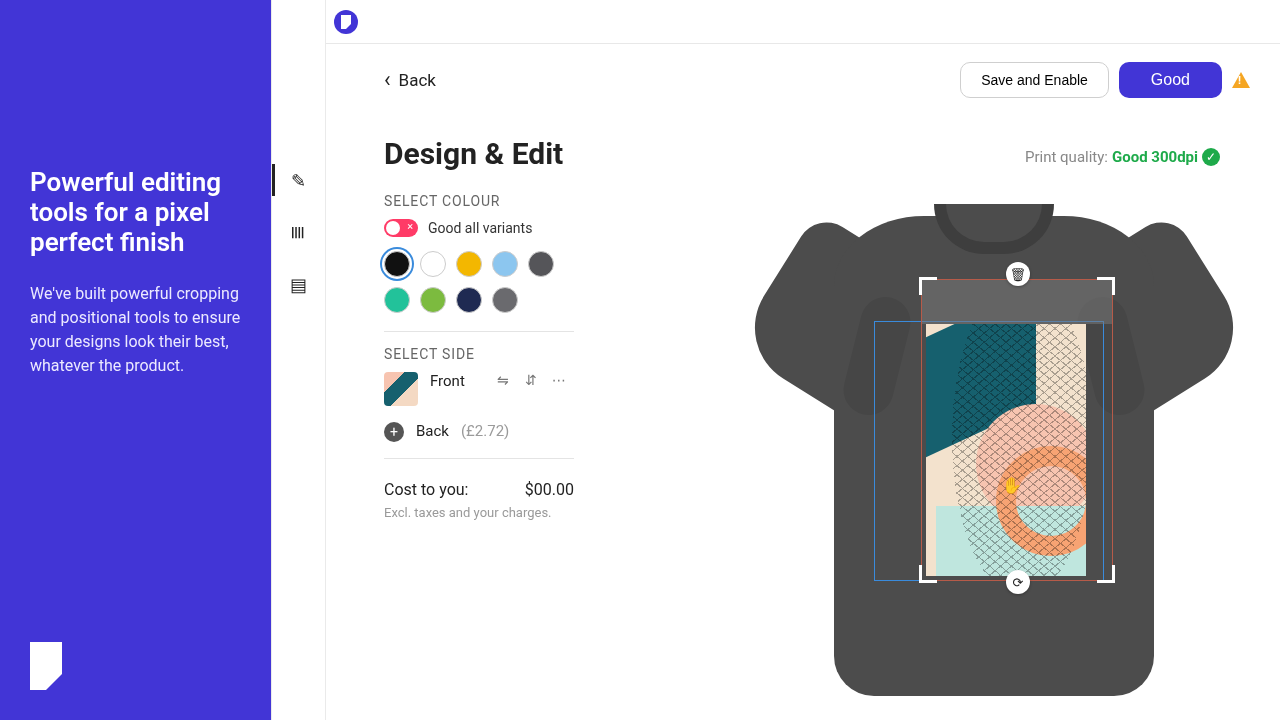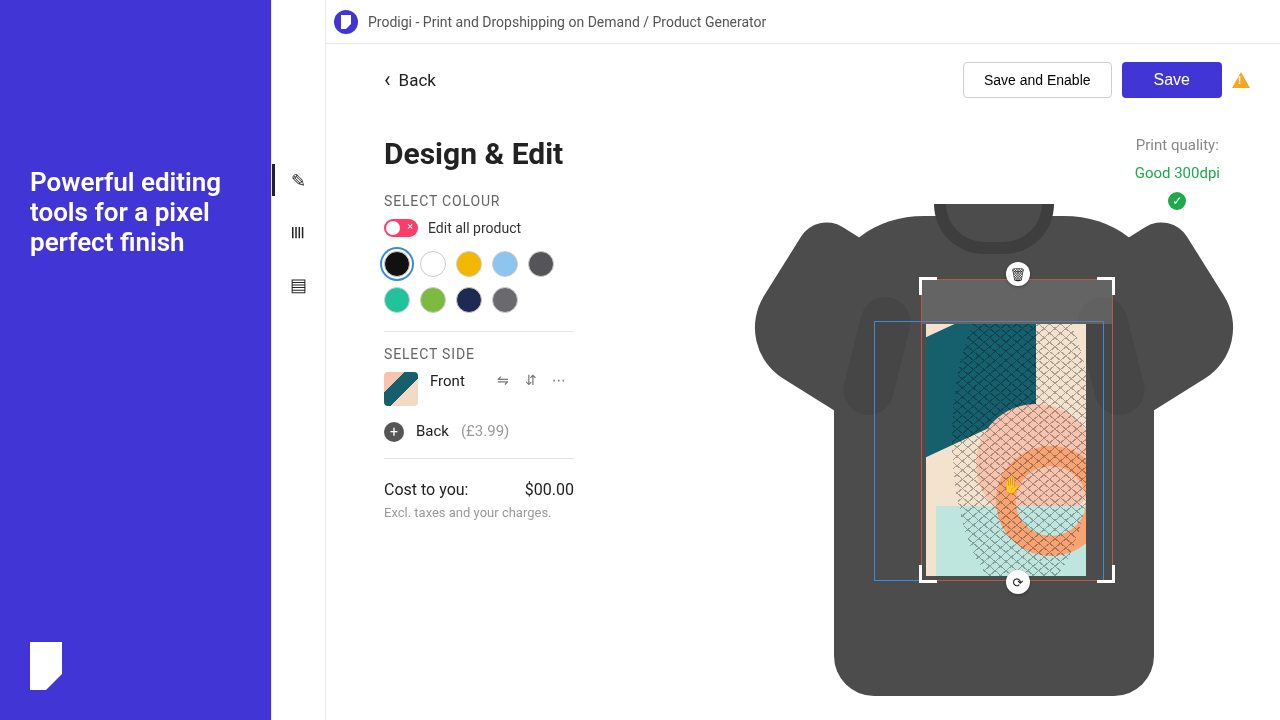--- a/index.html
+++ b/index.html
@@ -57,21 +57,21 @@
     border-left: 5px solid transparent; border-bottom: 5px solid #4235d6;
   }
 
   .topbar {
     height: 72px; display: flex; align-items: center; justify-content: space-between;
     padding: 0 30px 0 58px;
   }
   .back { display: flex; align-items: center; gap: 8px; font-size: 17px; cursor: pointer; }
   .chev-left::before { content: "‹"; font-size: 22px; line-height: 1; }
   .top-actions { display: flex; gap: 10px; align-items: center; }
-  .btn { height: 36px; padding: 0 20px; font-size: 14px; border-radius: 4px; cursor: pointer; display: flex; align-items: center; }
+  .btn { height: 36px; padding: 0 20px; font-size: 14px; border-radius: 10px; cursor: pointer; display: flex; align-items: center; }
   .btn-outline { background: #fff; border: 1px solid #cfcfcf; }
   .btn-primary { background: #4235d6; color: #fff; border: none; font-size: 16px; padding: 0 32px; }
   .warn-tri { width: 0; height: 0; border-left: 9px solid transparent; border-right: 9px solid transparent; border-bottom: 16px solid #f5a623; position: relative; }
   .warn-tri::after { content: "!"; position: absolute; left: -3px; top: 2px; font-size: 11px; color: #fff; font-weight: bold; }
 
   .content { flex: 1; display: flex; padding: 20px 30px 7px 58px; gap: 40px; }
 
   
   .edit-panel { width: 280px; flex-shrink: 0; }
   .edit-title { font-size: 30px; font-weight: 700; margin-bottom: 22px; }
@@ -98,23 +98,23 @@
   .side-thumb { width: 34px; height: 34px; border-radius: 4px; background: linear-gradient(135deg,#f7c4b0 0 30%,#16606e 30% 60%,#f4d9c3 60% 100%); }
   .mini-icon { width: 16px; height: 16px; display:flex; align-items:center; justify-content:center; color:#777; cursor:pointer; font-size:14px; }
   .plus-circle { width: 20px; height: 20px; border-radius: 50%; background: #555; color:#fff; display:flex; align-items:center; justify-content:center; font-size:14px; }
   .muted { color: #9a9a9a; }
 
   .cost-row { display:flex; justify-content:space-between; font-size:16px; margin-top:21px; width:190px;}
   .cost-note { font-size:13px; color:#9a9a9a; margin-top:6px; }
 
   
   .preview-wrap { flex:1; position: relative; }
-  .quality { position:absolute; top:0; right:30px; display:flex; align-items:center; gap:10px; font-size:15px;flex-direction:column; }
+  .quality { position:absolute; top:12px; right:30px; display:flex; align-items:center; gap:4px; font-size:15px; }
   .quality-label { color:#888; }
-  .quality-value { color:#1eaa4a; font-weight:400; }
+  .quality-value { color:#1eaa4a; font-weight:700; }
   .check-circle { width:18px; height:18px; border-radius:50%; background:#1eaa4a; color:#fff; display:flex; align-items:center; justify-content:center; font-size:12px; }
 
   .canvas { position:absolute; top:40px; left:40px; width:500px; height:560px; }
   .tshirt {
     position:absolute; inset:0;
   }
   .tshirt-body {
     position:absolute; left:90px; top:40px; width:320px; height:480px;
     background:#4c4c4c; border-radius: 90px 90px 40px 40px / 70px 70px 40px 40px;
   }
@@ -176,65 +176,65 @@
   .hc-rotate { left:262px; top:394px; }
   .hand-cursor { position:absolute; left:258px; top:300px; font-size:16px; color:#fff; pointer-events:none;}
 </style>
 </head>
 <body>
 
 <div class="root">
 
   <aside class="promo">
     <h1 class="promo-title">Powerful editing tools for a pixel perfect finish</h1>
+    <p class="promo-body">We've built powerful cropping and positional tools to ensure your designs look their best, whatever the product.</p>
     <div class="promo-logo"></div>
   </aside>
 
   <nav class="rail">
     <div class="rail-item active pencil"></div>
     <div class="rail-item sliders"></div>
     <div class="rail-item list"></div>
   </nav>
 
   <section class="main">
     <div class="titlebar">
       <div class="app-badge">
           <div class="app-badge-inner"></div>
         </div>
-      <span>Prodigi - Print and Dropshipping on Demand / Product Generator</span>
     </div>
 
     <div class="topbar">
       <div class="back">
         <span class="chev-left"></span>
         <span>Back</span>
       </div>
       <div class="top-actions">
         <button class="btn btn-outline">
           <span>Save and Enable</span>
         </button>
         <button class="btn btn-primary">
-          <span>Save</span>
+          <span>Good</span>
         </button>
         <div class="warn-tri"></div>
       </div>
     </div>
 
     <div class="content">
 
       <div class="edit-panel">
         <div class="edit-title">Design &amp; Edit</div>
 
         <div class="section-label">SELECT COLOUR</div>
         <div class="toggle-row">
           <div class="toggle">
             <div class="toggle-knob"></div>
               <div class="toggle-x">×</div>
           </div>
-          <span class="toggle-label">Edit all product</span>
+          <span class="toggle-label">Good all variants</span>
         </div>
         <div class="swatches" id="swatches">
             <div class="swatch sel" style="background: rgb(17, 17, 17);"></div>
             <div class="swatch" style="background: rgb(255, 255, 255);"></div>
             <div class="swatch" style="background: rgb(243, 183, 0);"></div>
             <div class="swatch" style="background: rgb(140, 198, 239);"></div>
             <div class="swatch" style="background: rgb(85, 85, 89);"></div>
             <div class="swatch" style="background: rgb(34, 194, 154);"></div>
             <div class="swatch" style="background: rgb(124, 187, 63);"></div>
             <div class="swatch" style="background: rgb(31, 42, 82);"></div>
@@ -250,21 +250,21 @@
           <span>Front</span>
           <span style="flex:0 0 6px"></span>
           <span class="mini-icon">⇋</span>
           <span class="mini-icon">⇵</span>
           <span class="mini-icon">⋯</span>
         </div>
 
         <div class="side-row">
           <div class="plus-circle">+</div>
           <span>Back</span>
-          <span class="muted">(£3.99)</span>
+          <span class="muted">(£2.72)</span>
         </div>
 
         <hr class="hr">
 
         <div class="cost-row">
           <span>Cost to you:</span>
           <span>$00.00</span>
         </div>
         <div class="cost-note">Excl. taxes and your charges.</div>
       </div>

